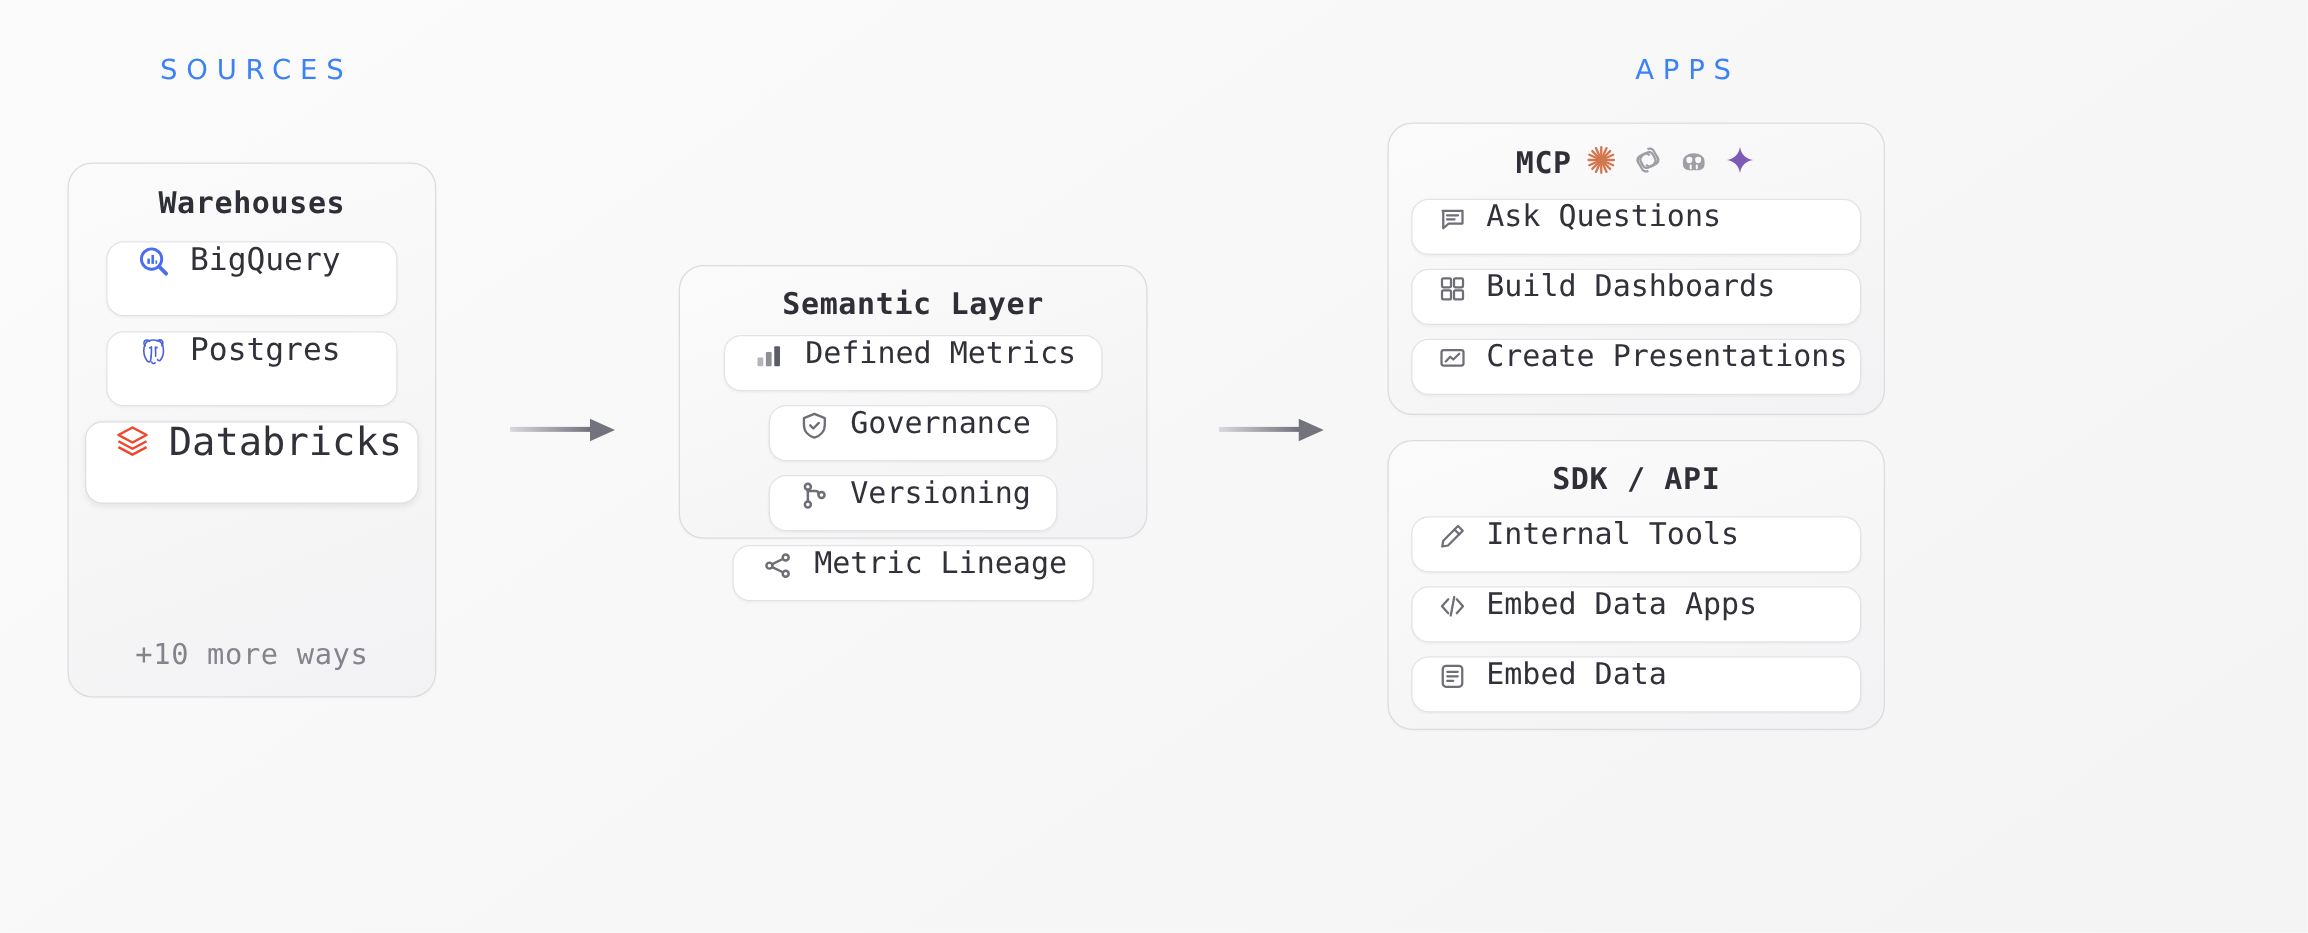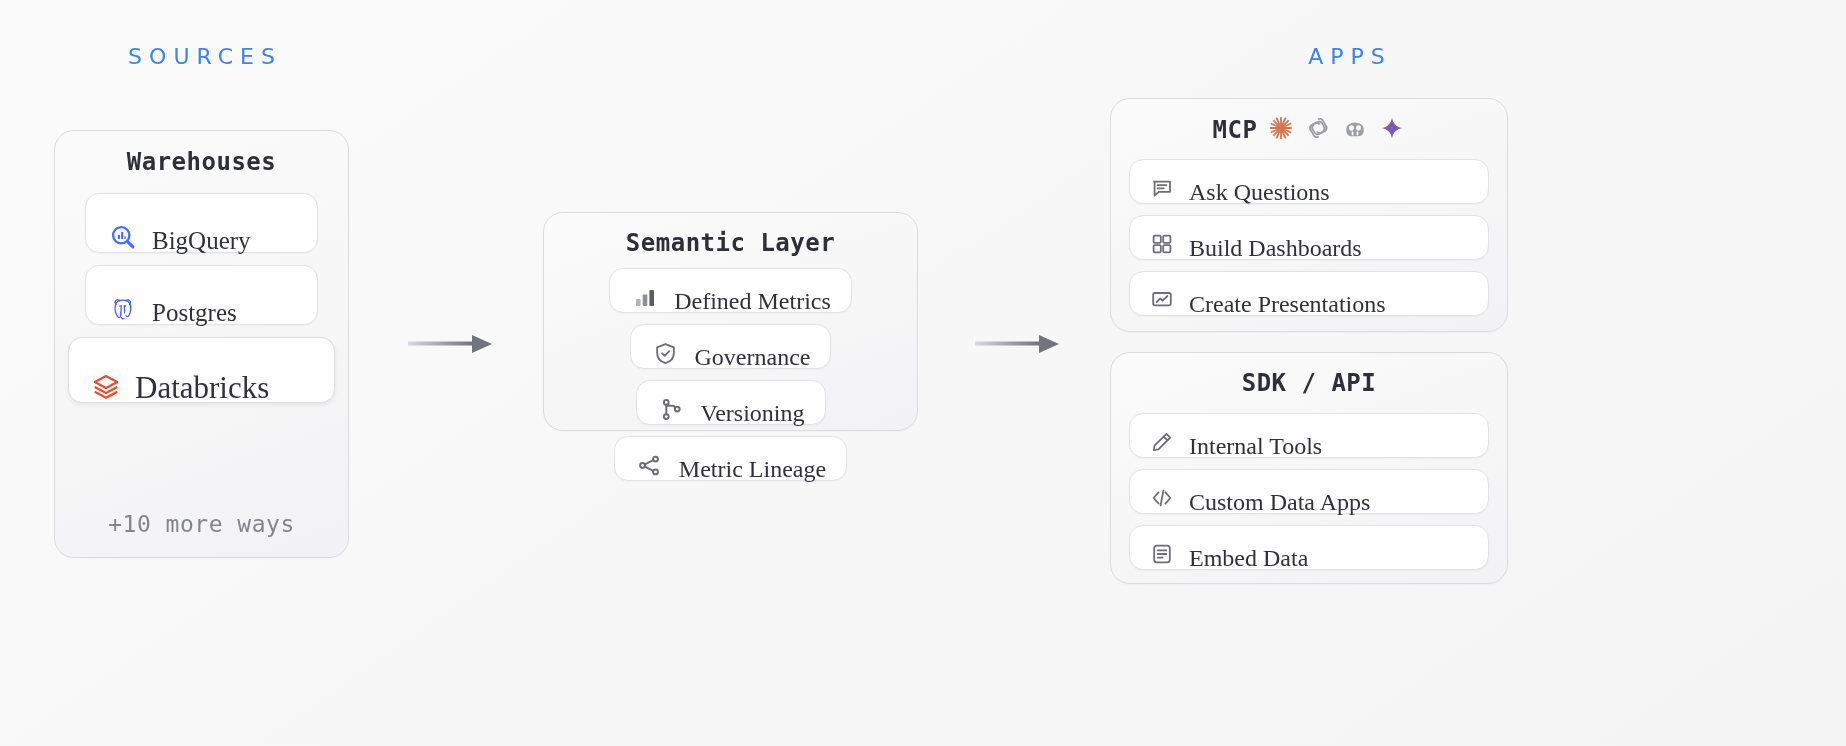--- a/index.html
+++ b/index.html
@@ -43,31 +43,30 @@
     font-size: 24px;
     color: #2f2f37;
     font-weight: 700;
     letter-spacing: 0.5px;
     white-space: nowrap;
   }
 
   
   .item {
     display: flex;
-    align-items: flex-end;
+    align-items: flex-start;
     gap: 14px;
     background: #ffffff;
     border: 1.5px solid #e3e3e6;
     border-radius: 14px;
     box-shadow: 0 1px 1.5px rgba(20,20,30,0.035);
     font-size: 25px;
     color: #31313a;
     white-space: nowrap;
     font-weight: 500;
-    font-family: Liberation Serif, serif;
   }
   .item .ico {
     flex: 0 0 auto;
     display: inline-flex;
     align-items: center;
     justify-content: center;
     width: 30px; height: 30px;
   }
   .item .lbl { line-height: 1; position: relative; top: 1px; }
 
@@ -372,21 +371,21 @@
       </div>
 
       <div class="item app-item">
         <span class="ico">
           <svg width="24" height="24" viewBox="0 0 24 24" fill="none" stroke="#6e6e76" stroke-width="1.8" stroke-linecap="round" stroke-linejoin="round">
             <path d="M8.6 6.4 L3.6 12 L8.6 17.6"></path>
             <path d="M15.4 6.4 L20.4 12 L15.4 17.6"></path>
             <line x1="13.4" y1="4.6" x2="10.6" y2="19.4"></line>
           </svg>
         </span>
-        <span class="lbl">Custom Data Apps</span>
+        <span class="lbl">Embed Data Apps</span>
       </div>
 
       <div class="item app-item">
         <span class="ico">
           <svg width="24" height="24" viewBox="0 0 24 24" fill="none" stroke="#6e6e76" stroke-width="1.8" stroke-linecap="round" stroke-linejoin="round">
             <rect x="4.2" y="3.6" width="15.6" height="16.8" rx="2.6"></rect>
             <line x1="7.8" y1="8.4" x2="16.2" y2="8.4"></line>
             <line x1="7.8" y1="12" x2="16.2" y2="12"></line>
             <line x1="7.8" y1="15.6" x2="12.6" y2="15.6"></line>
           </svg>

